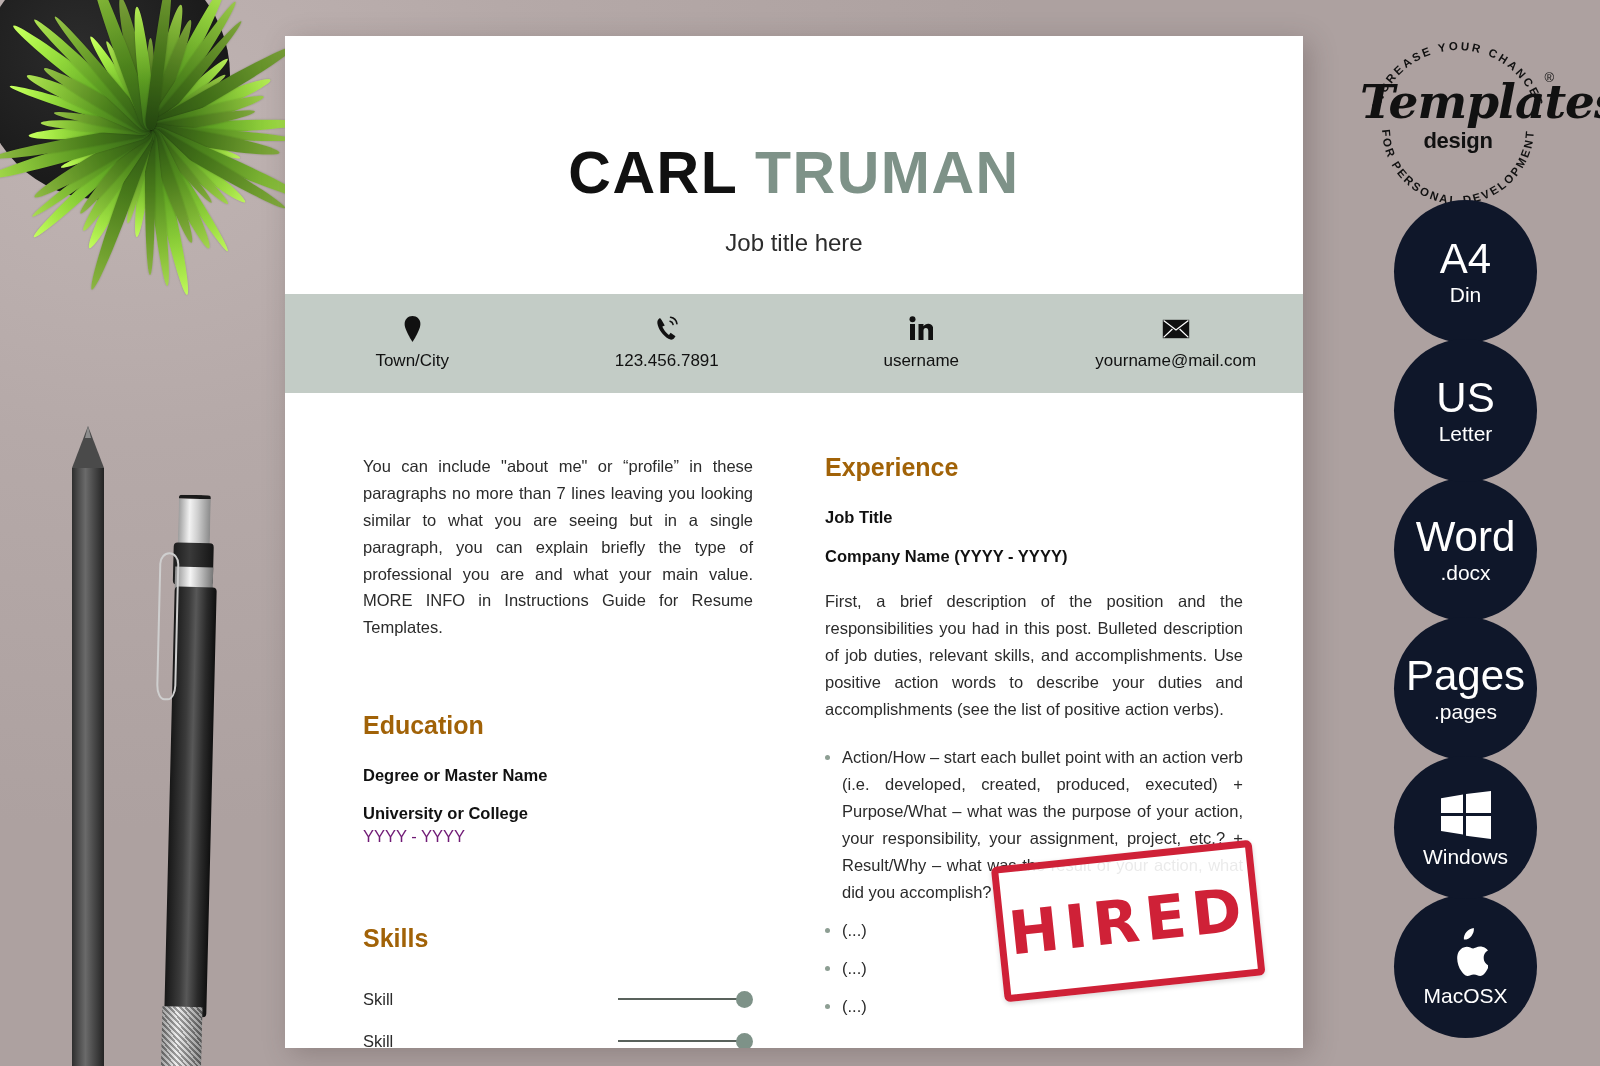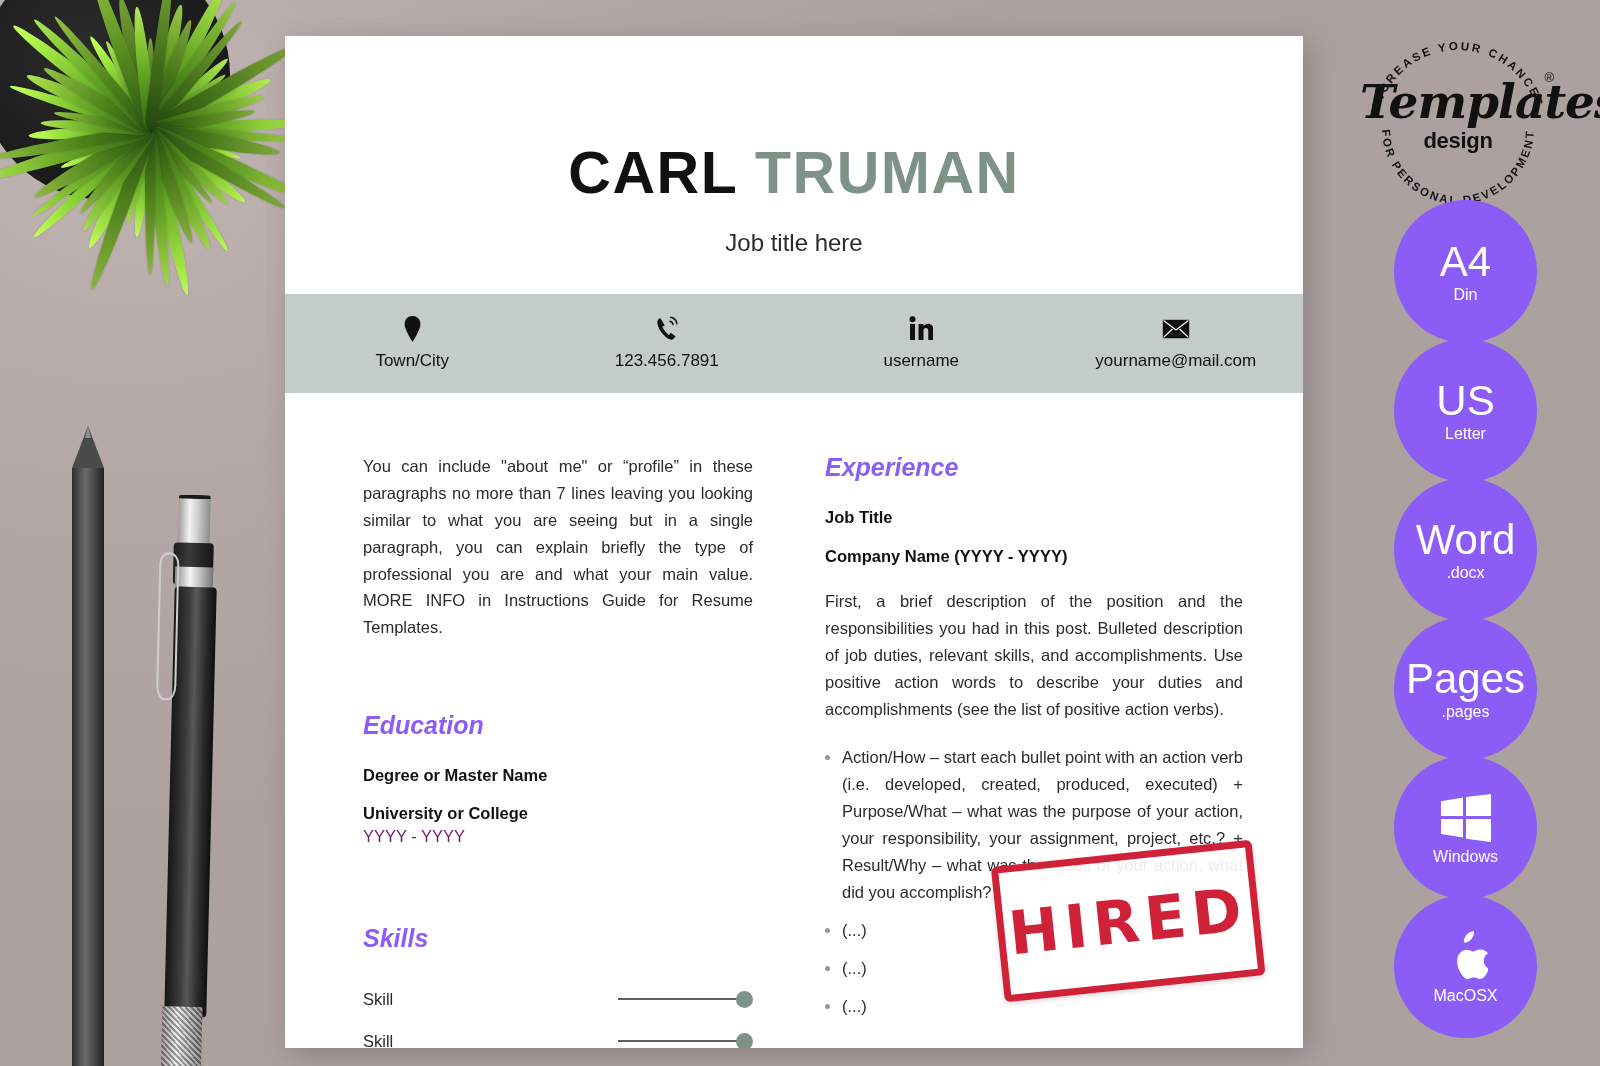--- a/index.html
+++ b/index.html
@@ -179,23 +179,22 @@
     display: flex;
     padding: 60px 60px 0 78px;
     gap: 72px;
   }
   #col-left { width: 390px; flex: none; }
   #col-right { flex: 1; }
 
   .section-heading {
     font-size: 25px;
     font-weight: bold;
-    color: #8b5cf6;
+    color: #a16207;
     margin-bottom: 26px;
-    font-style: italic;
   }
   .body-text {
     font-size: 16.5px;
     line-height: 1.63;
     color: #2b2b2b;
     text-align: justify;
   }
   .sub-bold { font-size: 16.5px; font-weight: bold; color: #111; }
   .sub-semi { font-size: 16.5px; font-weight: bold; color: #111; }
   .sub-plain { font-size: 16.5px; color: #701a75; }
@@ -328,29 +327,29 @@
     right: 2px; top: 34px;
     font-size: 13px;
   }
 
   .badge {
     position: absolute;
     left: 46px;
     width: 143px;
     height: 143px;
     border-radius: 50%;
-    background: #8b5cf6;
+    background: #0f172a;
     color: #fff;
     display: flex;
     flex-direction: column;
     align-items: center;
     justify-content: center;
   }
   .badge .big { font-size: 42px; font-weight: 400; line-height: 1; }
-  .badge .small { font-size: 16px; margin-top: 4px; line-height: 1; }
+  .badge .small { font-size: 21px; margin-top: 4px; line-height: 1; }
   .badge .glyph { height: 54px; display:flex; align-items:center; justify-content:center; }
   .badge .glyph svg { display: block; }
 </style>
 </head>
 <body>
 
 <div id="scene">
 
   <div id="plant">
     <div id="pot"></div>

